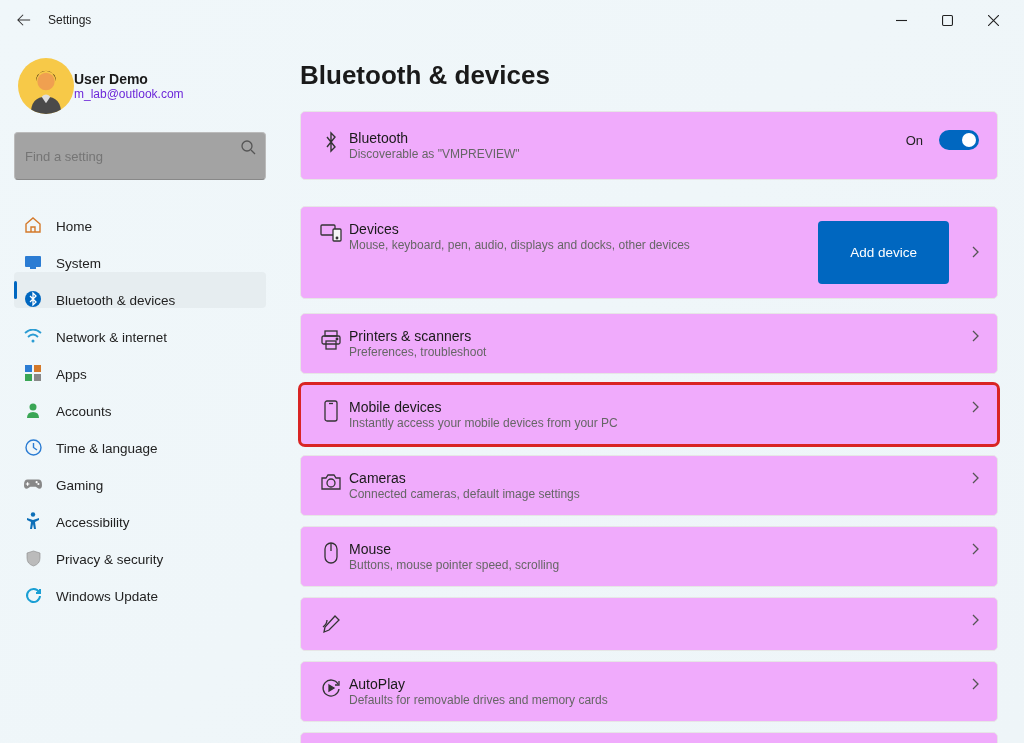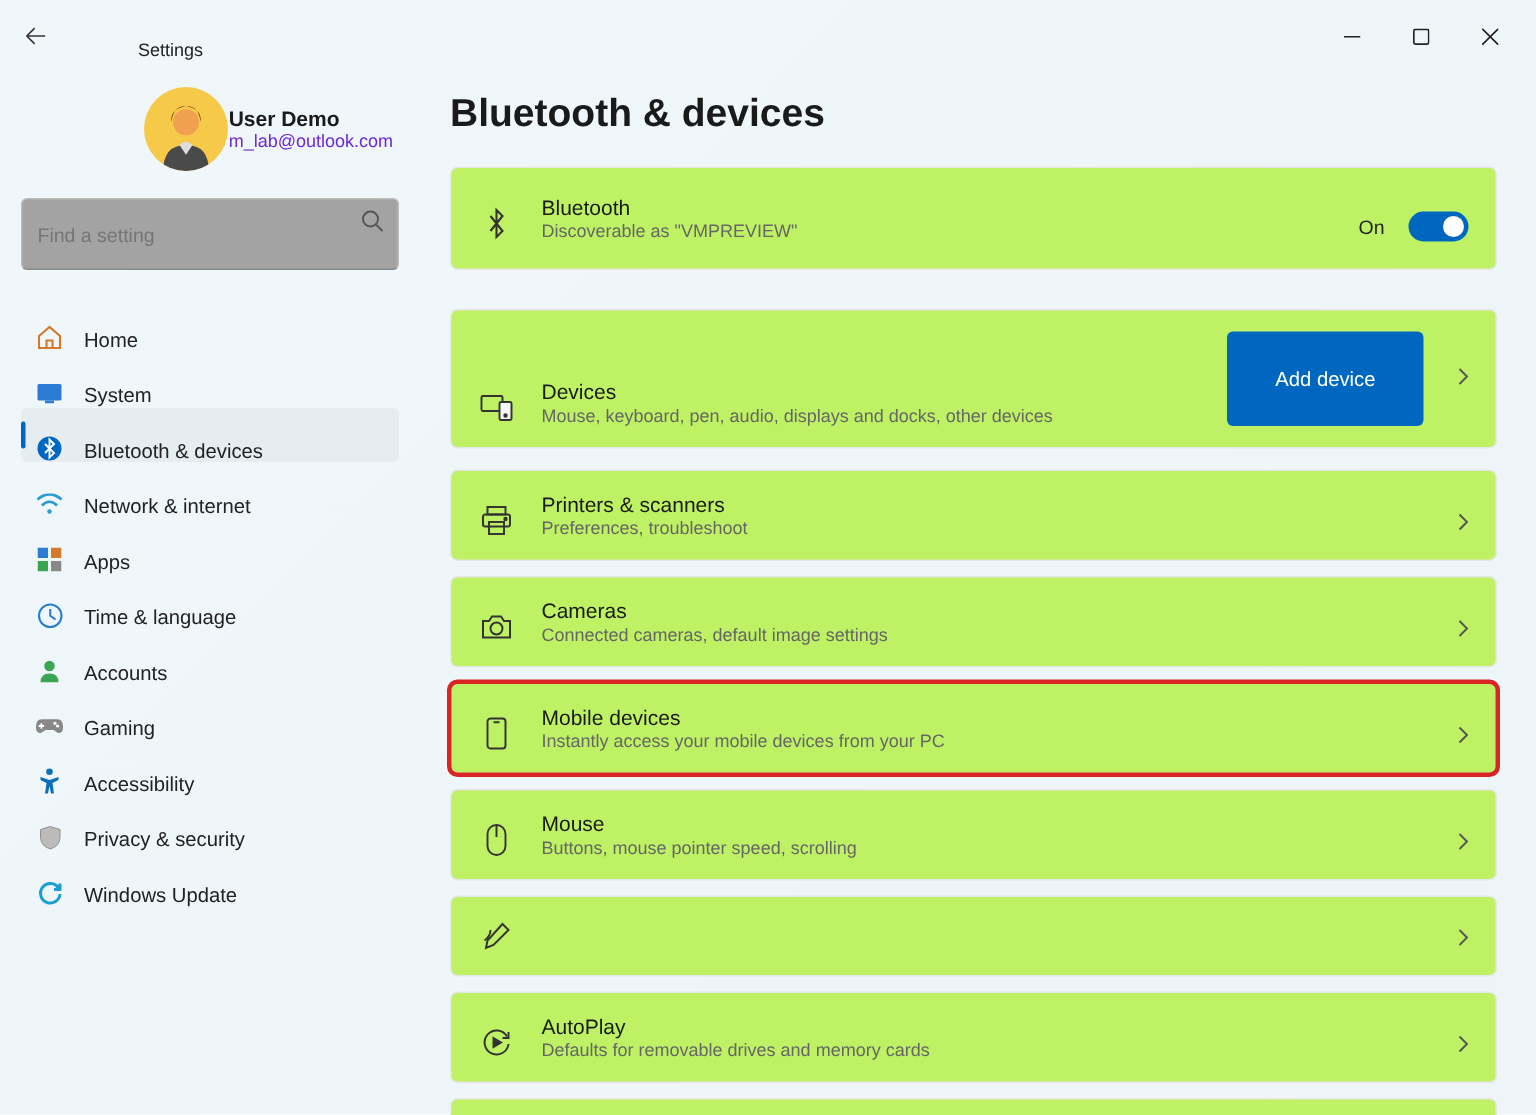--- a/index.html
+++ b/index.html
@@ -1,47 +1,47 @@
 <!DOCTYPE html>
 <html><head>
 <meta charset="utf-8">
 <style>
 * { box-sizing: border-box; margin: 0; padding: 0; font-family: "Segoe UI", sans-serif; }
 body { width: 1024px; height: 743px; background: linear-gradient(135deg, #f0f7fa 0%, #eef5f8 100%); overflow: hidden; }
 
-.titlebar { height: 40px; display: flex; align-items: flex-end; padding: 0 8px; gap: 44px; }
+.titlebar { height: 40px; display: flex; align-items: center; padding: 0 8px; }
 .back-btn { width: 32px; height: 32px; display:flex; align-items:center; justify-content:center; cursor:pointer; }
 .title { font-size: 12px; margin-left: 8px; color:#222; }
 .win-controls { margin-left: auto; display:flex; gap: 0; }
 .win-btn { width: 46px; height: 32px; display:flex; align-items:center; justify-content:center; cursor:pointer; }
 .win-btn svg { stroke:#222; }
 
 .content { display:flex; height: calc(100% - 40px); }
 
 .sidebar { width: 280px; padding: 10px 14px 0 14px; }
-.profile { display:flex; align-items:center; margin: 8px 4px 18px 4px; justify-content: flex-end; }
+.profile { display:flex; align-items:center; margin: 8px 4px 18px 4px; }
 .avatar { width:56px; height:56px; border-radius:50%; background:#f7c948; display:flex; align-items:flex-end; justify-content:center; overflow:hidden; }
 .avatar svg { width:52px; height:52px; }
 .profile-name { font-size:14px; font-weight:600; color:#1a1a1a; }
 .profile-email { font-size:12px; color:#6d28d9; }
 
 .search { position:relative; margin-bottom:18px; }
 .search input { width:100%; height:48px; border:1px solid #bbb; border-bottom:1.5px solid #888; border-radius:4px; background:#a3a3a3; padding:0 34px 0 10px; font-size:13px; outline:none; }
 .search-icon { position:absolute; right:10px; top:7px; color:#555; }
 
 .nav { display:flex; flex-direction:column; gap:1px; }
 .nav-item { display:flex; align-items:flex-end; gap:14px; height:36px; padding:0 10px; border-radius:4px; cursor:pointer; font-size:13.5px; color:#222; position:relative; }
 .nav-item.selected { background:#e6edf0; }
 .nav-item.selected::before { content:""; position:absolute; left:0; top:9px; bottom:9px; width:3px; background:#0067c0; border-radius:2px; }
 .nav-icon { width:18px; height:18px; display:flex; align-items:center; justify-content:center; }
 
 .main { flex:1; padding: 20px 26px 20px 20px; overflow-y:auto; }
 .page-title { font-size:26px; font-weight:600; margin-bottom:20px; color:#1a1a1a; }
 
-.card { background:#bef264; border:1px solid #e6e6e6; border-radius:5px; margin-bottom:10px; display:flex; align-items:flex-end; padding:14px 18px; gap:18px; cursor:pointer; }
+.card { background:#f0abfc; border:1px solid #e6e6e6; border-radius:5px; margin-bottom:10px; display:flex; align-items:flex-start; padding:14px 18px; gap:6px; cursor:pointer; }
 .card.first { margin-bottom:26px; padding:18px; }
 .card.highlight { outline:3px solid #d92424; outline-offset:-1px; }
 .card-icon { width:24px; height:24px; display:flex; align-items:center; justify-content:center; color:#333; flex-shrink:0; }
 .card-text { flex:0 1 auto; }
 .card-title { font-size:14px; color:#1a1a1a; }
 .card-sub { font-size:12px; color:#666; margin-top:1px; }
 .card-right { margin-left:auto; display:flex; align-items:center; gap:16px; }
 .on-label { font-size:13px; color:#222;margin-left:44px; }
 .toggle { width:40px; height:20px; border-radius:10px; background:#0067c0; position:relative; cursor:pointer; }
 .toggle::after { content:""; position:absolute; right:3px; top:3px; width:14px; height:14px; background:#fff; border-radius:50%; }
@@ -148,35 +148,35 @@
               <rect x="0" y="0" width="7" height="7" fill="#2b7cd3"></rect>
               <rect x="9" y="0" width="7" height="7" fill="#d4792a"></rect>
               <rect x="0" y="9" width="7" height="7" fill="#3aa655"></rect>
               <rect x="9" y="9" width="7" height="7" fill="#888"></rect>
             </svg>
           </span>
           <span>Apps</span>
         </div>
         <div class="nav-item">
           <span class="nav-icon">
+            <svg width="16" height="16" viewBox="0 0 16 16" fill="#3aa655">
+              <circle cx="8" cy="5" r="3.5"></circle>
+              <path d="M2 16 Q2 10 8 10 Q14 10 14 16 Z"></path>
+            </svg>
+          </span>
+          <span>Accounts</span>
+        </div>
+        <div class="nav-item">
+          <span class="nav-icon">
             <svg width="17" height="17" viewBox="0 0 17 17" fill="none" stroke="#2b7cd3" stroke-width="1.4">
               <circle cx="8.5" cy="8.5" r="7.5"></circle>
               <path d="M8.5 4 V8.5 L12 11"></path>
             </svg>
           </span>
           <span>Time &amp; language</span>
-        </div>
-        <div class="nav-item">
-          <span class="nav-icon">
-            <svg width="16" height="16" viewBox="0 0 16 16" fill="#3aa655">
-              <circle cx="8" cy="5" r="3.5"></circle>
-              <path d="M2 16 Q2 10 8 10 Q14 10 14 16 Z"></path>
-            </svg>
-          </span>
-          <span>Accounts</span>
         </div>
         <div class="nav-item">
           <span class="nav-icon">
             <svg width="20" height="14" viewBox="0 0 20 14" fill="#888">
               <path d="M4 2 H16 Q20 2 20 8 Q20 13 16 12 L13 10 H7 L4 12 Q0 13 0 8 Q0 2 4 2"></path>
               <circle cx="14" cy="5" r="1.2" fill="#fff"></circle>
               <circle cx="16" cy="7" r="1.2" fill="#fff"></circle>
               <path d="M4 5 V9 M2 7 H6" stroke="#fff" stroke-width="1.3"></path>
             </svg>
           </span>
@@ -264,47 +264,47 @@
           <div class="card-text">
             <div class="card-title">Printers &amp; scanners</div>
             <div class="card-sub">Preferences, troubleshoot</div>
           </div>
           <div class="card-right">
             <span class="chev"><svg width="8" height="12" viewBox="0 0 8 12" fill="none" stroke="#555" stroke-width="1.3">
                 <path d="M2 1 L7 6 L2 11"></path>
               </svg></span>
           </div>
         </div>
+        <div class="card highlight">
+          <div class="card-icon">
+            <svg width="14" height="22" viewBox="0 0 14 22" fill="none" stroke="#333" stroke-width="1.3">
+              <rect x="1" y="1" width="12" height="20" rx="2"></rect>
+              <line x1="5" y1="3.5" x2="9" y2="3.5"></line>
+            </svg>
+          </div>
+          <div class="card-text">
+            <div class="card-title">Mobile devices</div>
+            <div class="card-sub">Instantly access your mobile devices from your PC</div>
+          </div>
+          <div class="card-right">
+            <span class="chev"><svg width="8" height="12" viewBox="0 0 8 12" fill="none" stroke="#555" stroke-width="1.3">
+                <path d="M2 1 L7 6 L2 11"></path>
+              </svg></span>
+          </div>
+        </div>
         <div class="card">
           <div class="card-icon">
             <svg width="22" height="18" viewBox="0 0 22 18" fill="none" stroke="#333" stroke-width="1.3">
               <path d="M2 5 H6 L8 2 H14 L16 5 H20 V16 H2 Z"></path>
               <circle cx="11" cy="10" r="4"></circle>
             </svg>
           </div>
           <div class="card-text">
             <div class="card-title">Cameras</div>
             <div class="card-sub">Connected cameras, default image settings</div>
-          </div>
-          <div class="card-right">
-            <span class="chev"><svg width="8" height="12" viewBox="0 0 8 12" fill="none" stroke="#555" stroke-width="1.3">
-                <path d="M2 1 L7 6 L2 11"></path>
-              </svg></span>
-          </div>
-        </div>
-        <div class="card highlight">
-          <div class="card-icon">
-            <svg width="14" height="22" viewBox="0 0 14 22" fill="none" stroke="#333" stroke-width="1.3">
-              <rect x="1" y="1" width="12" height="20" rx="2"></rect>
-              <line x1="5" y1="3.5" x2="9" y2="3.5"></line>
-            </svg>
-          </div>
-          <div class="card-text">
-            <div class="card-title">Mobile devices</div>
-            <div class="card-sub">Instantly access your mobile devices from your PC</div>
           </div>
           <div class="card-right">
             <span class="chev"><svg width="8" height="12" viewBox="0 0 8 12" fill="none" stroke="#555" stroke-width="1.3">
                 <path d="M2 1 L7 6 L2 11"></path>
               </svg></span>
           </div>
         </div>
         <div class="card">
           <div class="card-icon">
             <svg width="14" height="22" viewBox="0 0 14 22" fill="none" stroke="#333" stroke-width="1.3">

